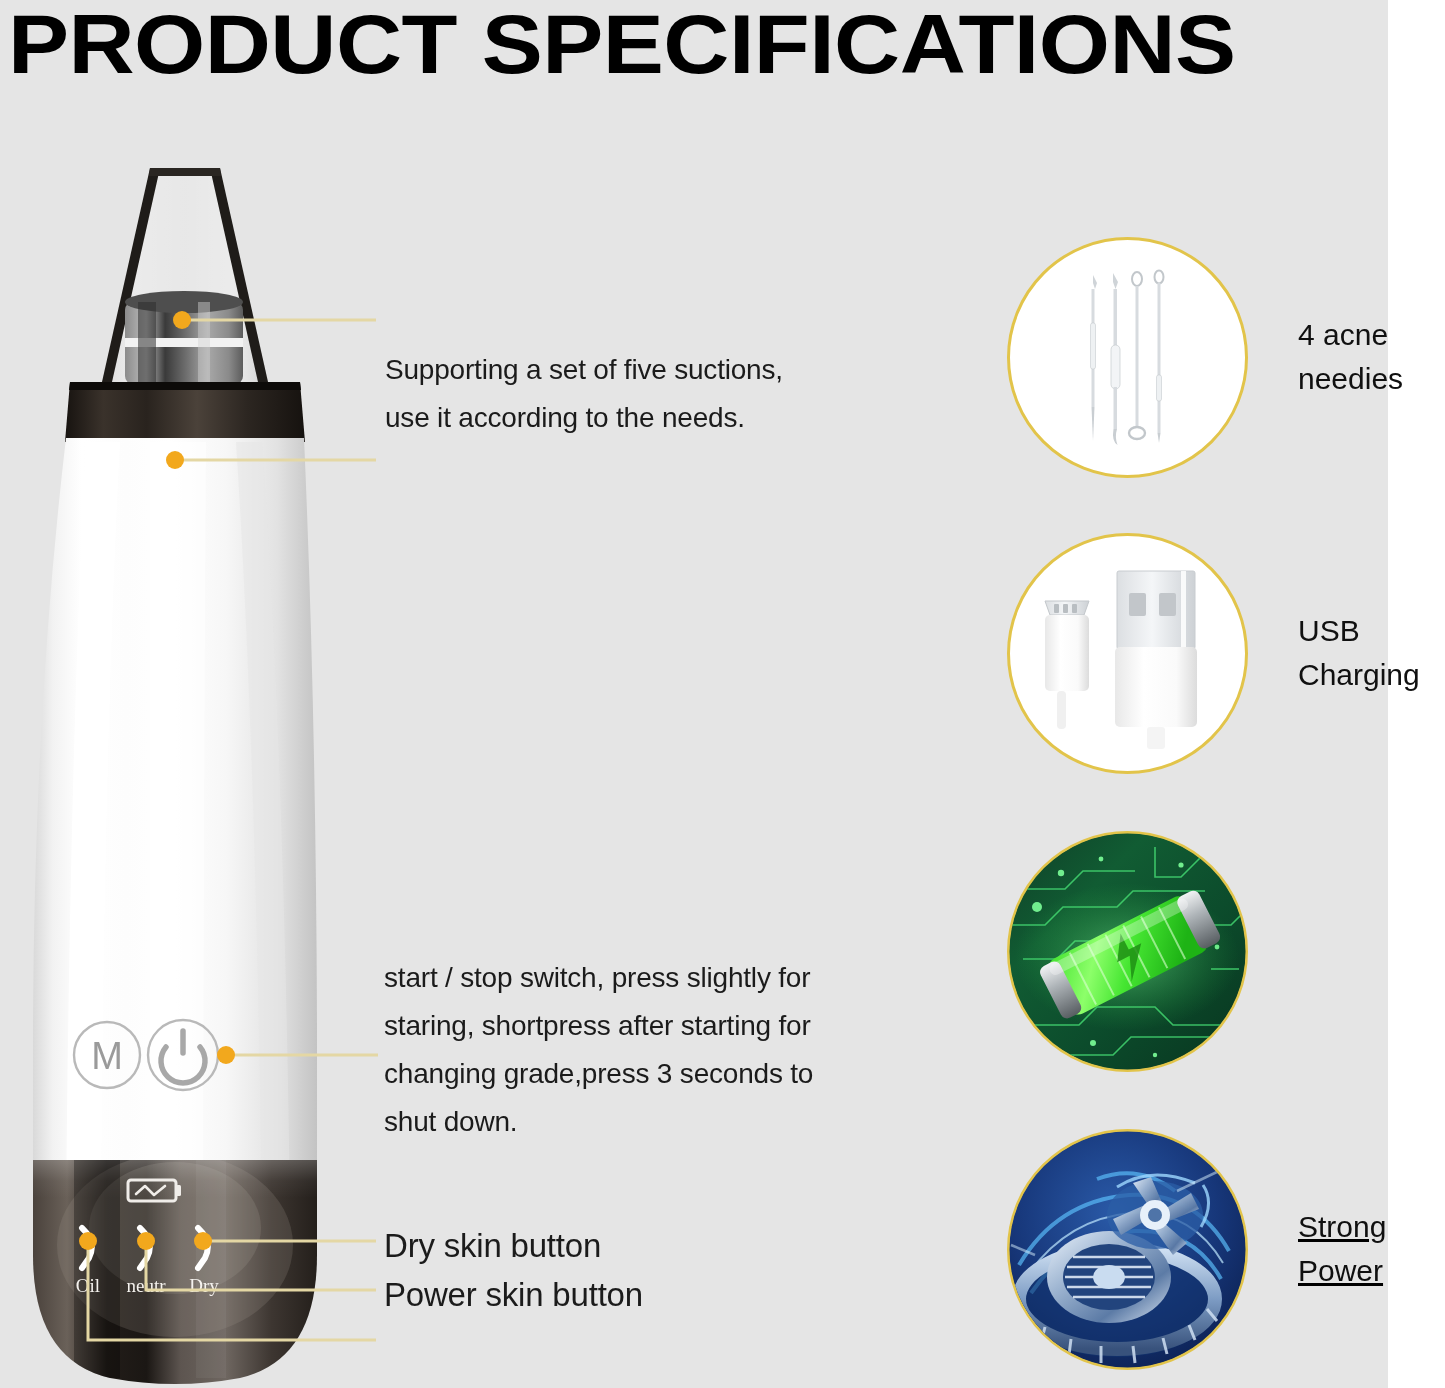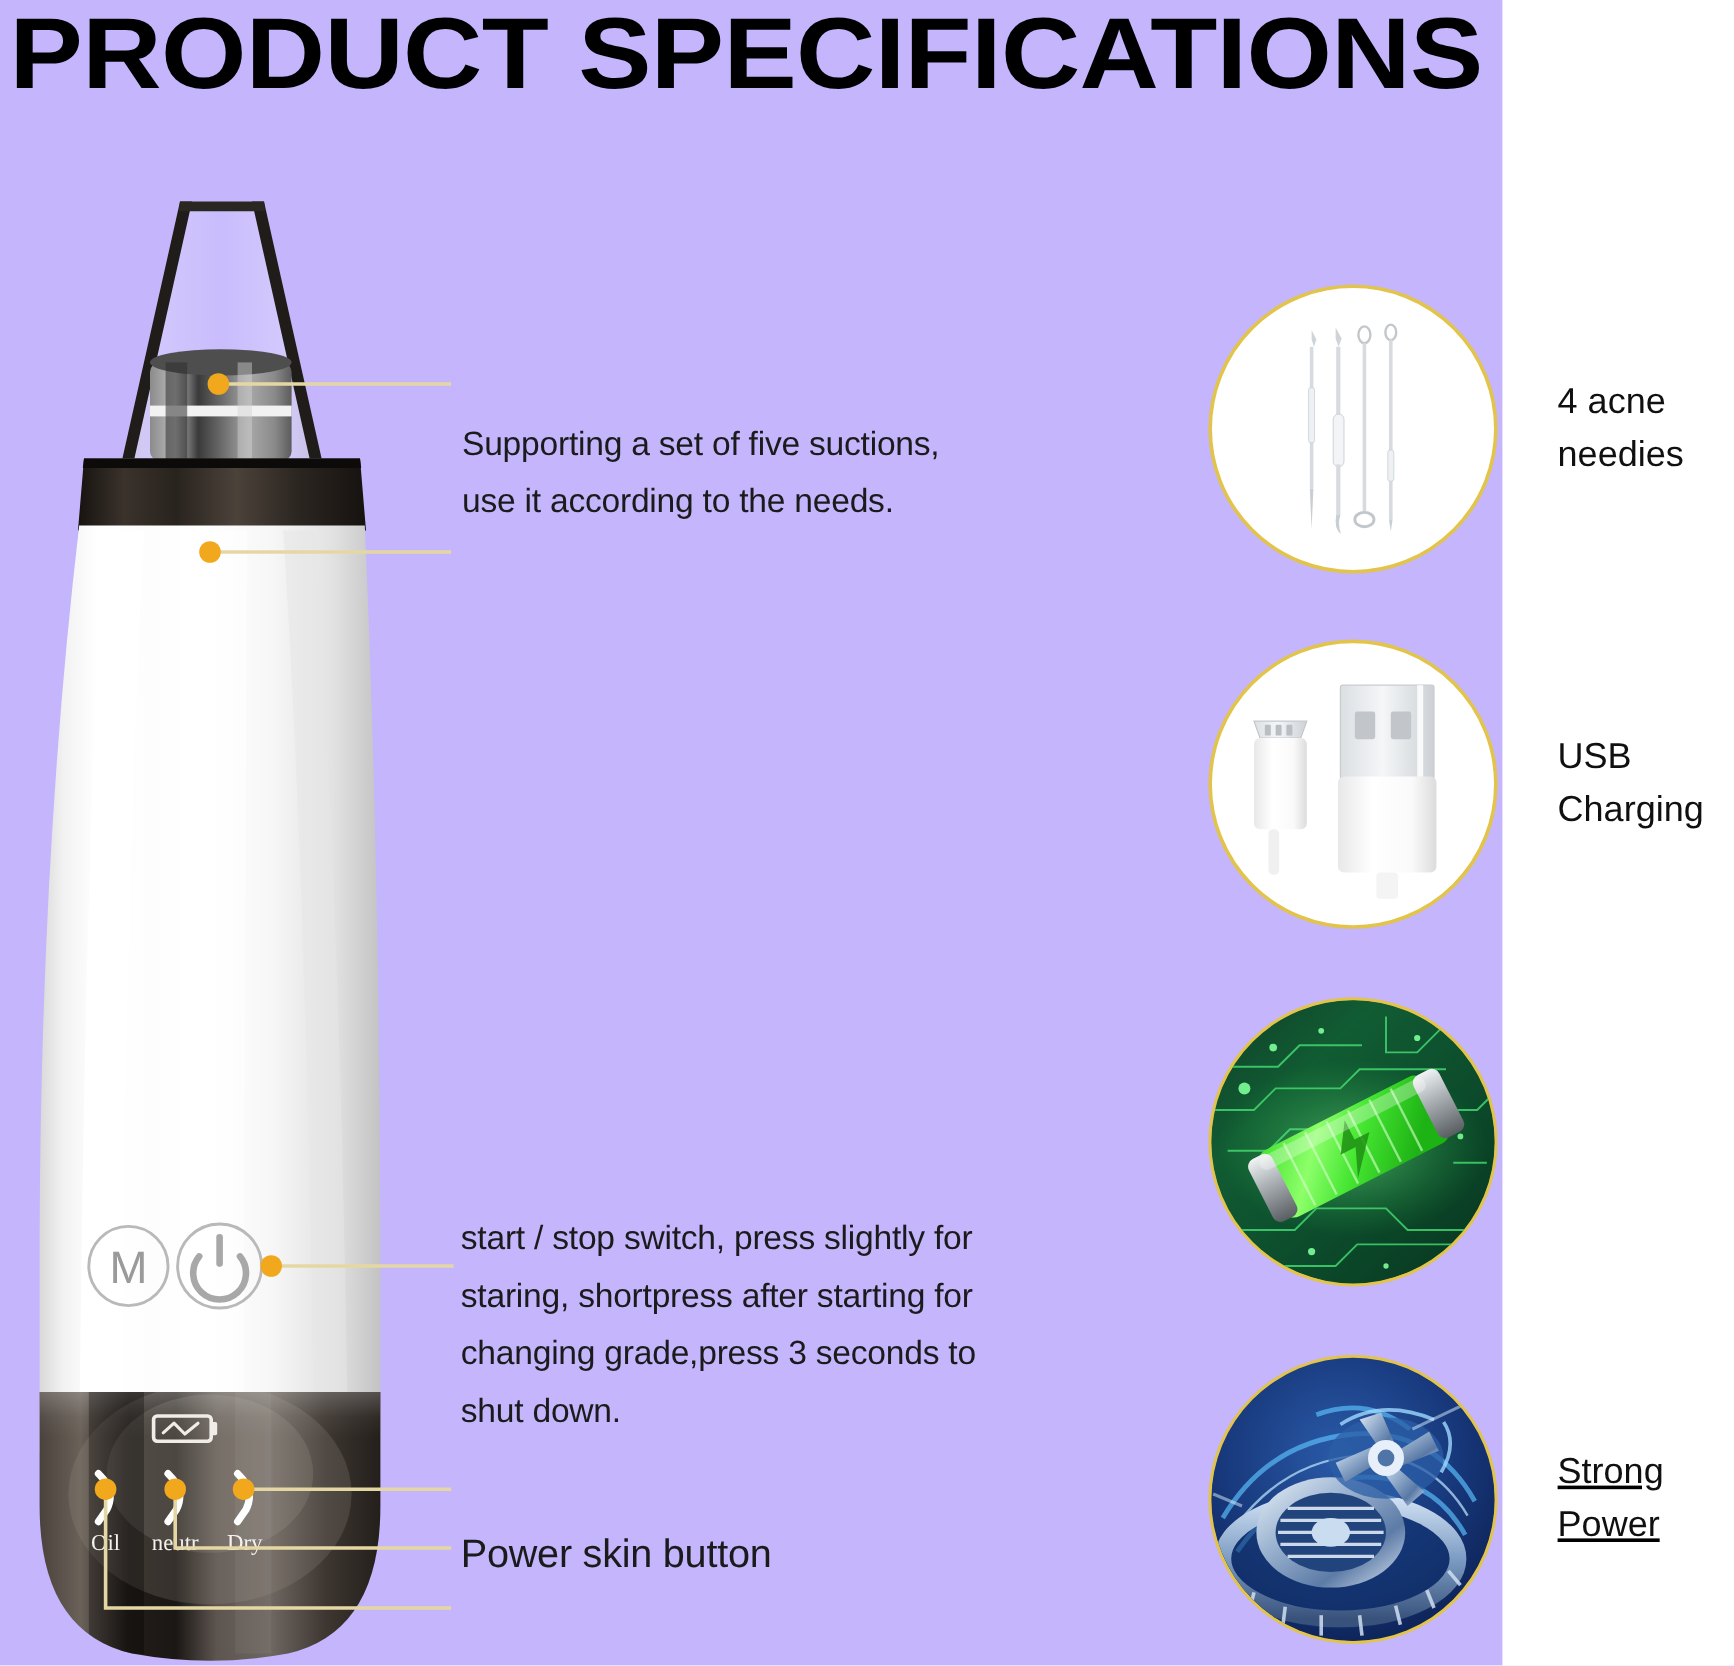--- a/index.html
+++ b/index.html
@@ -5,23 +5,23 @@
   * { box-sizing: border-box; margin: 0; padding: 0; }
   html, body {
     width: 1445px;
     height: 1388px;
     background: #ffffff;
     font-family: "Liberation Sans", sans-serif;
     overflow: hidden;
   }
   #page {
     position: relative;
-    width: 1252px;
+    width: 1388px;
     height: 1388px;
-    background: #c4b5fd;
+    background: #e5e5e5;
   }
 
   
   #title {
     position: absolute;
     left: 8px;
     top: -4px;
     width: 1432px;
     font-family: "Liberation Sans", sans-serif;
     font-weight: 700;
@@ -58,21 +58,21 @@
     color: #1b1b1b;
     font-family: "Liberation Sans", sans-serif;
     font-weight: 400;
     letter-spacing: -0.2px;
   }
   .ct-big { font-size: 28px; line-height: 48px; margin-top: 48px; }
   .ct-med { font-size: 33px; line-height: 50px; }
 
   #cl-suctions { left: 385px; top: 298px; width: 560px; }
   #cl-filter   { left: 385px; top: 437px; width: 540px; }
-  #cl-switch   { left: 384px; top: 960px; width: 580px; }
+  #cl-switch   { left: 384px; top: 906px; width: 580px; }
   #cl-dry      { left: 384px; top: 1221px; }
   #cl-oily     { left: 384px; top: 1270px; }
   #cl-neutral  { left: 384px; top: 1319px; }
 
   
   .feature {
     position: absolute;
     left: 1005px;
     width: 440px;
     height: 250px;
@@ -260,20 +260,21 @@
 
   <div class="callout-text ct-big" id="cl-suctions" style="white-space: pre-line;">Supporting a set of five suctions,
 use it according to the needs.</div>
 
 
   <div class="callout-text ct-big" id="cl-switch" style="white-space: pre-line;">start / stop switch, press slightly for
 staring, shortpress after starting for
 changing grade,press 3 seconds to
 shut down.</div>
 
+  <div class="callout-text ct-med" id="cl-dry">Dry skin button</div>
 
   <div class="callout-text ct-med" id="cl-oily">Power skin button</div>
 
 
   <div class="feature" id="feat-needles">
     <div class="feature-badge">
       <svg width="245" height="245" viewBox="0 0 245 245" xmlns="http://www.w3.org/2000/svg">
         <circle cx="122.5" cy="122.5" r="119" fill="#ffffff" stroke="#E2C44A" stroke-width="3"></circle>
         <g stroke="#b6bbbf" fill="#e9ecef">
 

